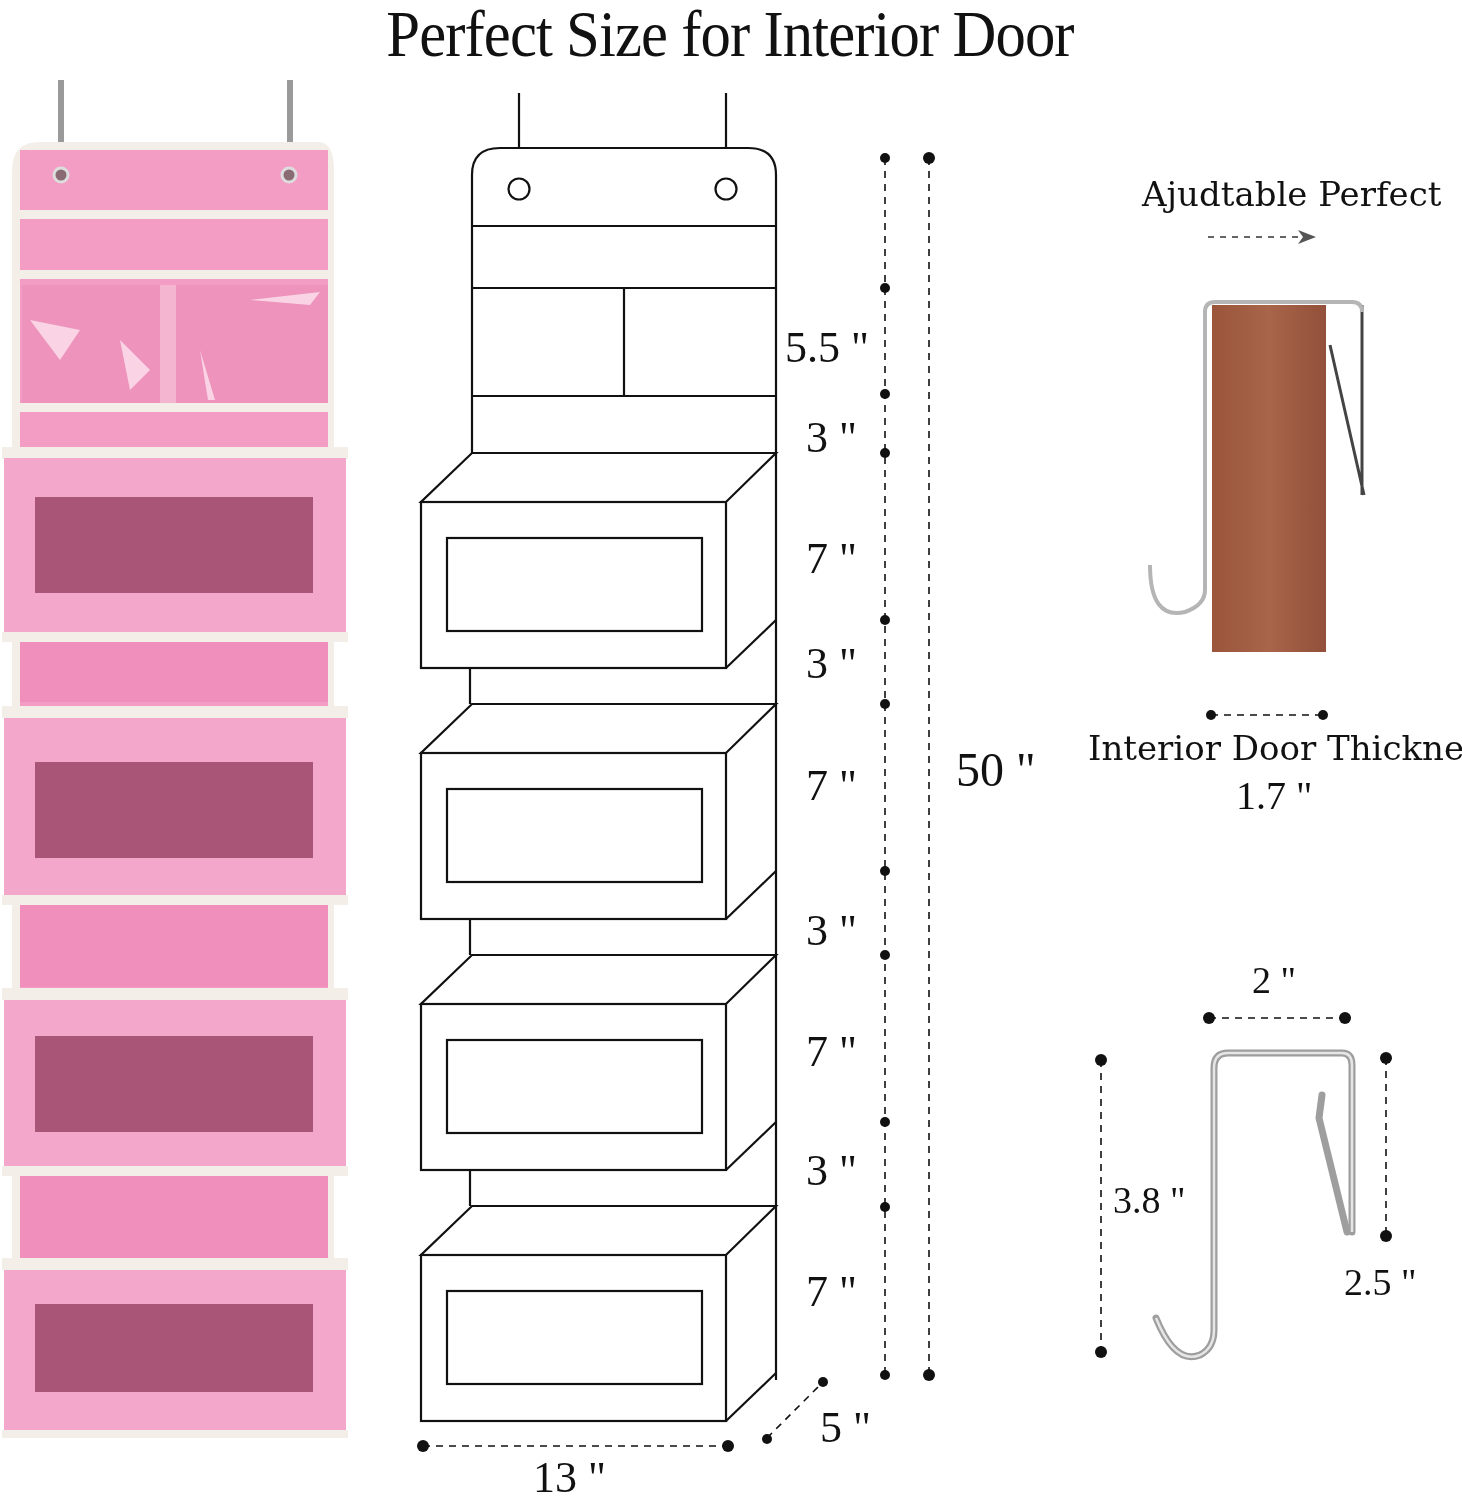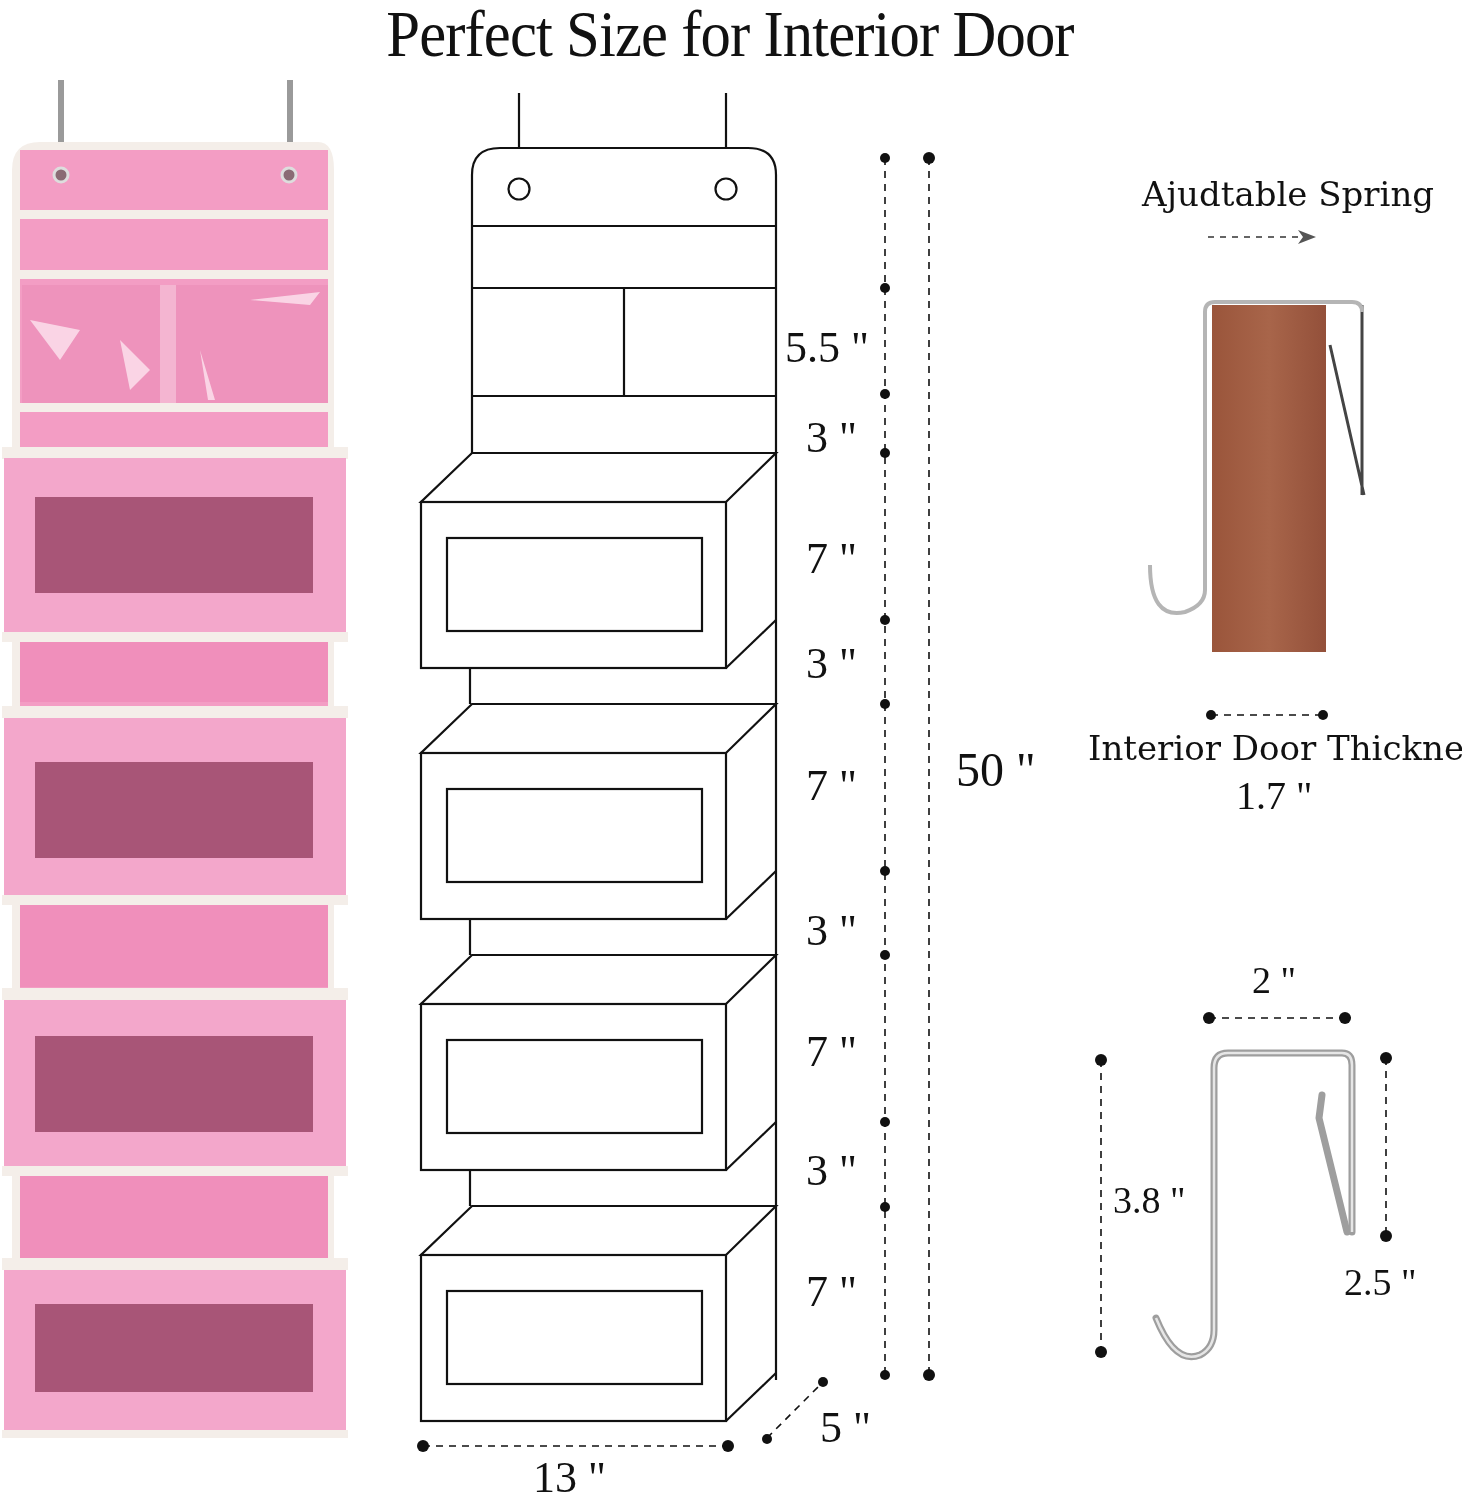--- a/index.html
+++ b/index.html
@@ -139,21 +139,21 @@
 <div class="abs label dim" style="left:806px;top:638px;">3 "</div>
 <div class="abs label dim" style="left:806px;top:760px;">7 "</div>
 <div class="abs label dim" style="left:806px;top:905px;">3 "</div>
 <div class="abs label dim" style="left:806px;top:1026px;">7 "</div>
 <div class="abs label dim" style="left:806px;top:1145px;">3 "</div>
 <div class="abs label dim" style="left:806px;top:1266px;">7 "</div>
 <div class="abs label dim" style="left:956px;top:742px;font-size:48px;">50 "</div>
 <div class="abs label dim" style="left:533px;top:1452px;">13 "</div>
 <div class="abs label dim" style="left:820px;top:1402px;">5 "</div>
 
-<div class="abs label cap" style="left:1142px;top:174px;">Ajudtable Spring</div>
+<div class="abs label cap" style="left:1142px;top:174px;">Ajudtable Perfect</div>
 <svg width="1462" height="1500" viewBox="0 0 1462 1500" style="left:0;top:0;">
 
   <line x1="1208" y1="237" x2="1300" y2="237" stroke="#333" stroke-width="1.6" stroke-dasharray="6 6"></line>
   <path d="M1298 230 L1316 237 L1298 244 L1303 237 Z" fill="#555"></path>
 
   <defs>
     <linearGradient id="wood" x1="0" x2="1" y1="0" y2="0">
       <stop offset="0" stop-color="#9a553b"></stop>
       <stop offset="0.5" stop-color="#a8654a"></stop>
       <stop offset="1" stop-color="#93503a"></stop>

